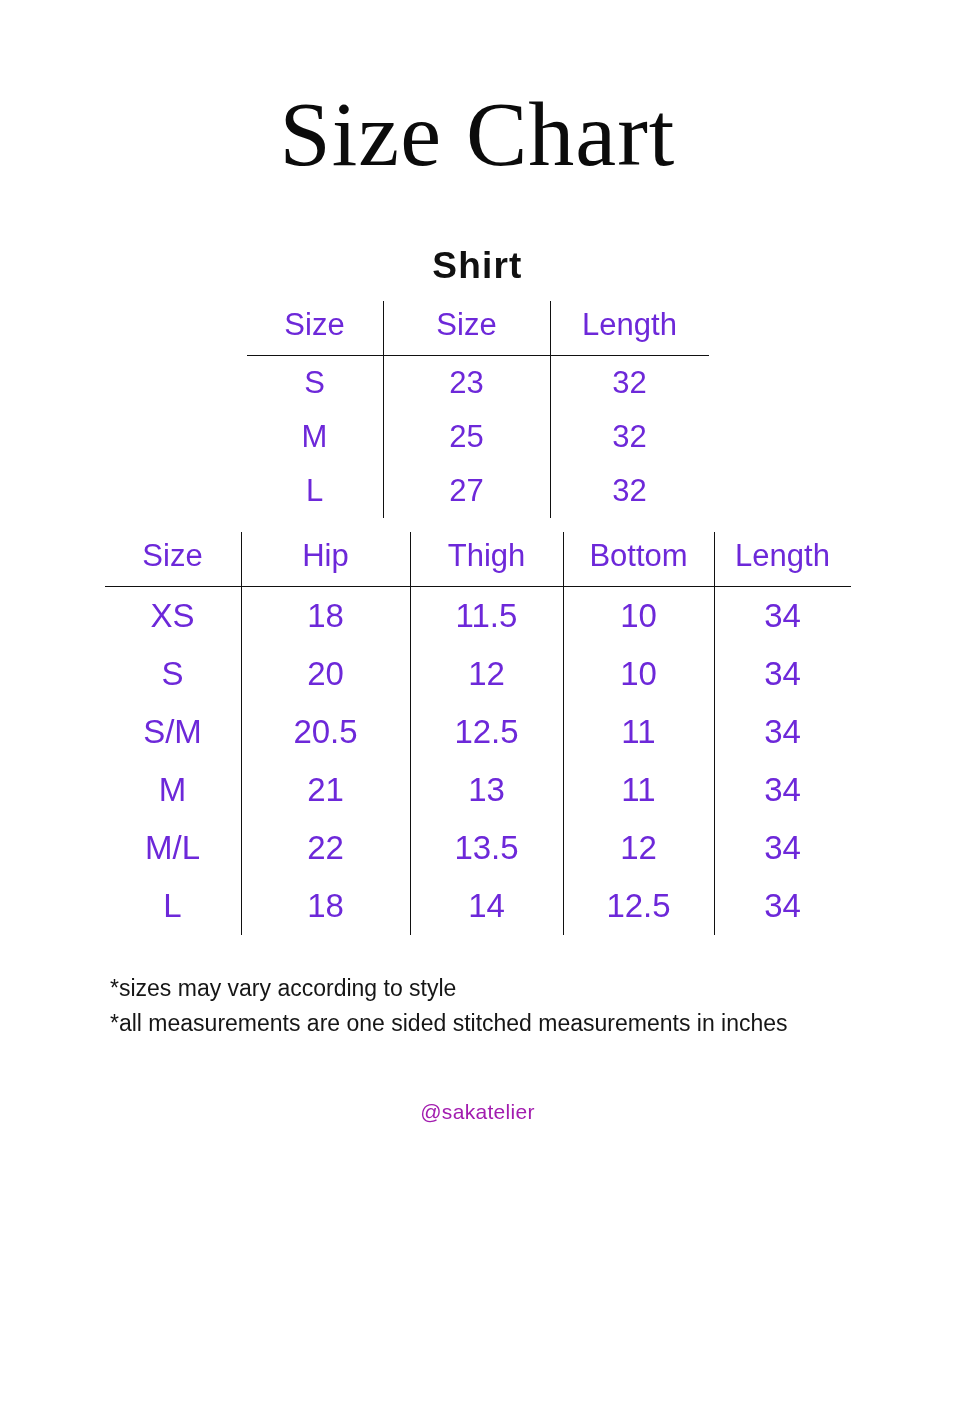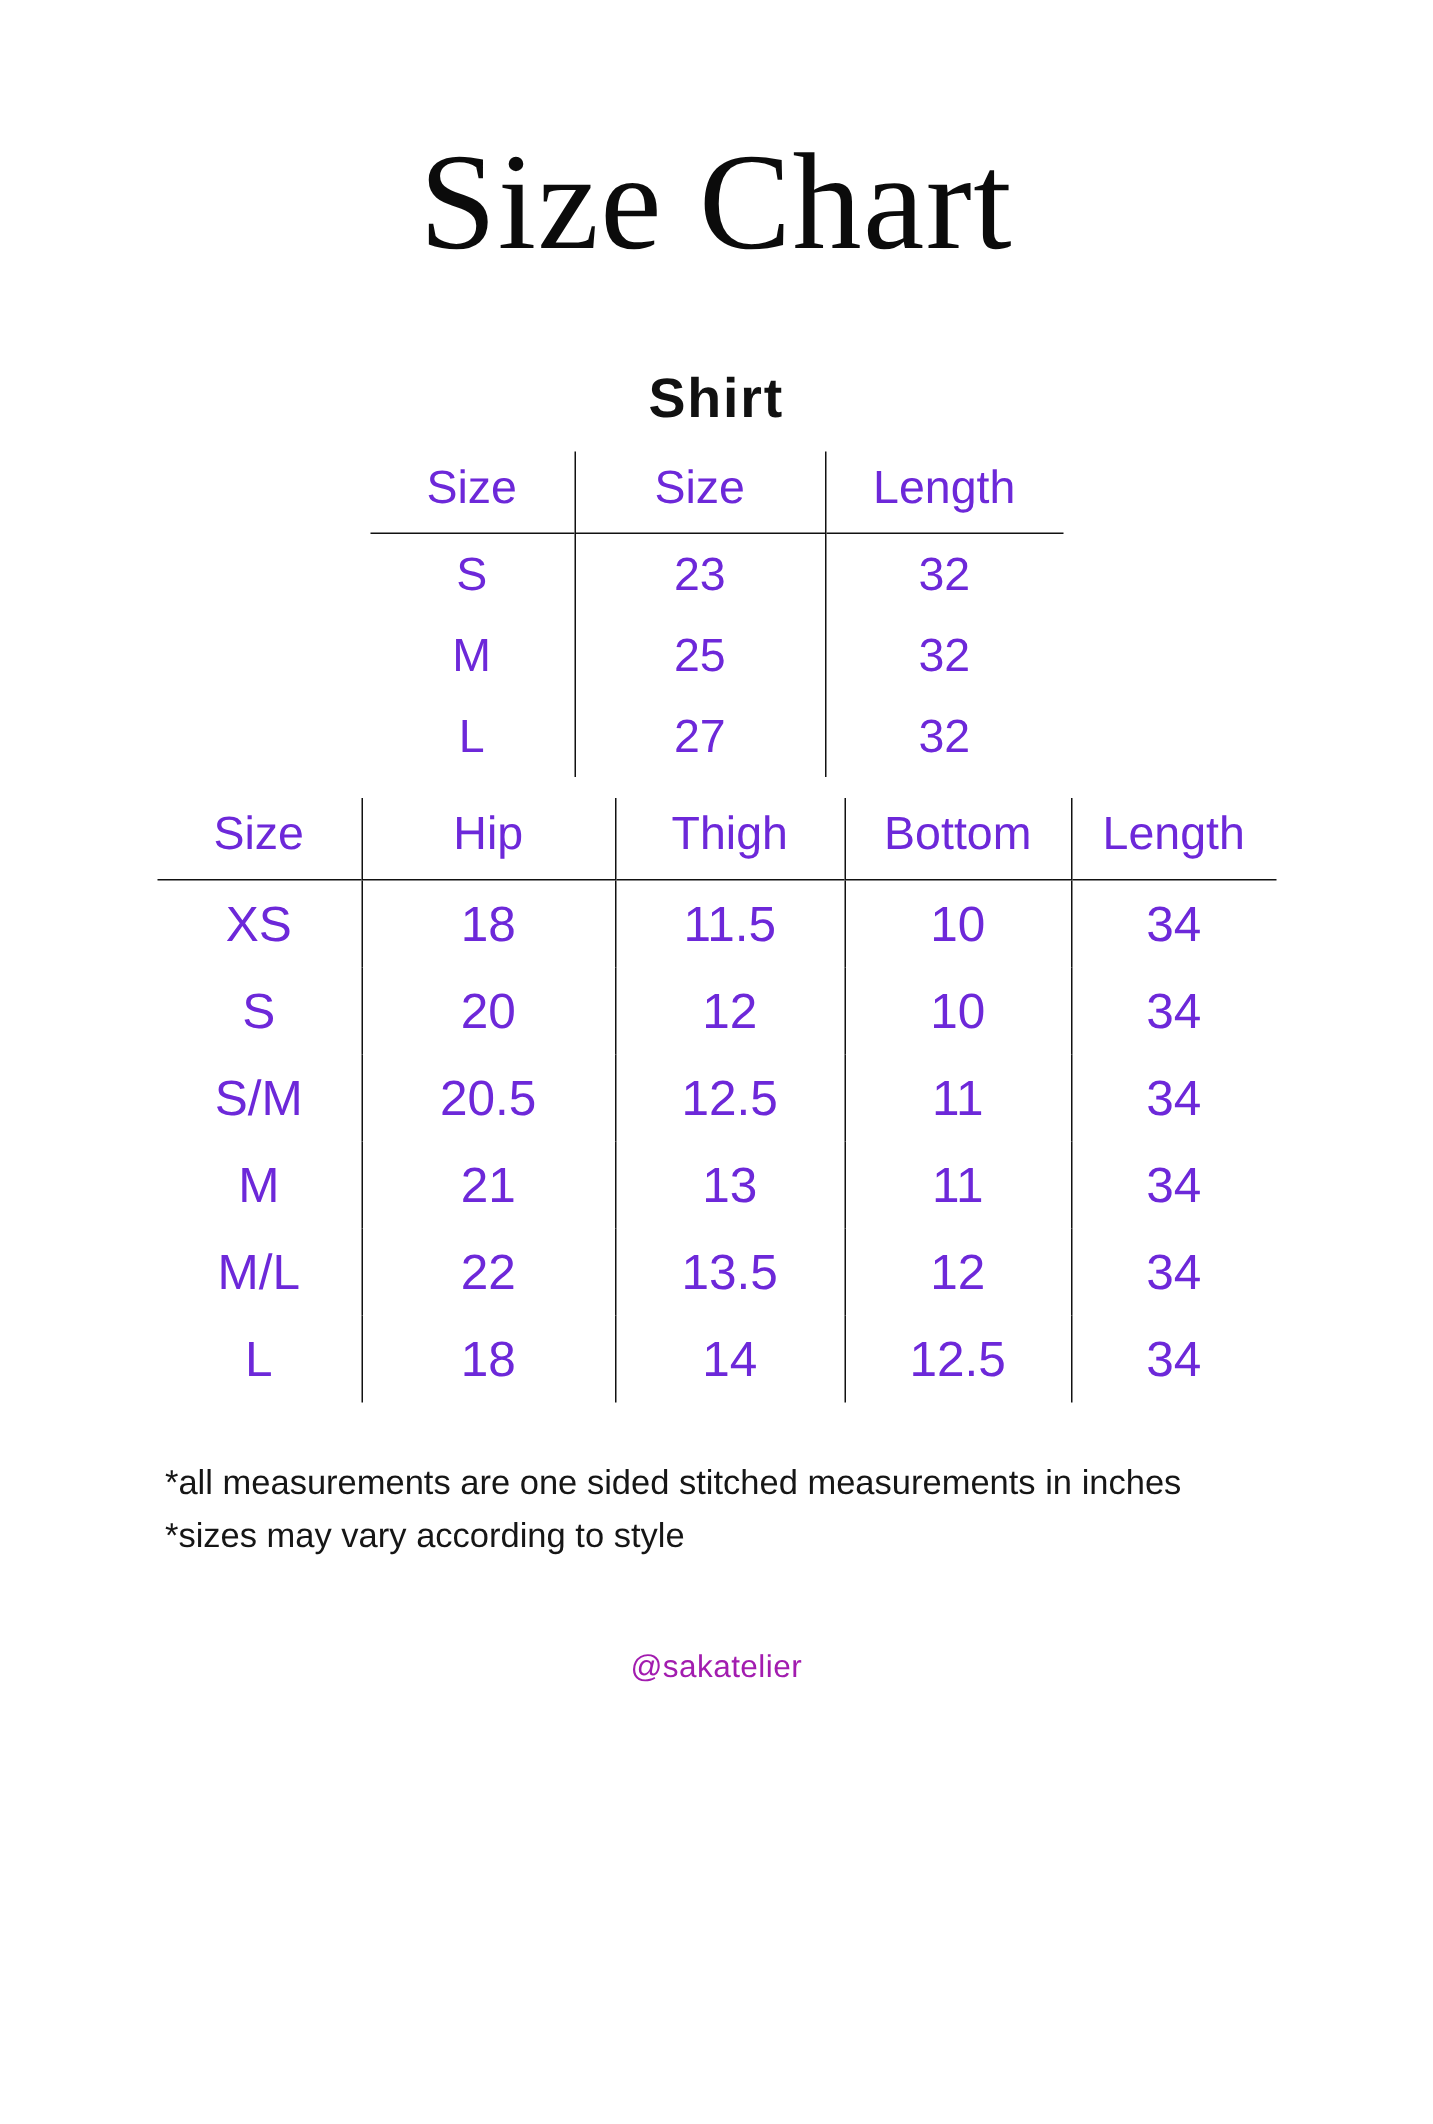--- a/index.html
+++ b/index.html
@@ -209,19 +209,19 @@
           <td>18</td>
           <td>14</td>
           <td>12.5</td>
           <td>34</td>
         </tr>
       </tbody>
     </table>
   </div>
 
   <div class="notes">
+    <div>*sizes may vary according to style</div>
     <div>*all measurements are one sided stitched measurements in inches</div>
-    <div>*sizes may vary according to style</div>
   </div>
 
   <div class="handle">@sakatelier</div>
 
 </div>
 
 </body></html>

